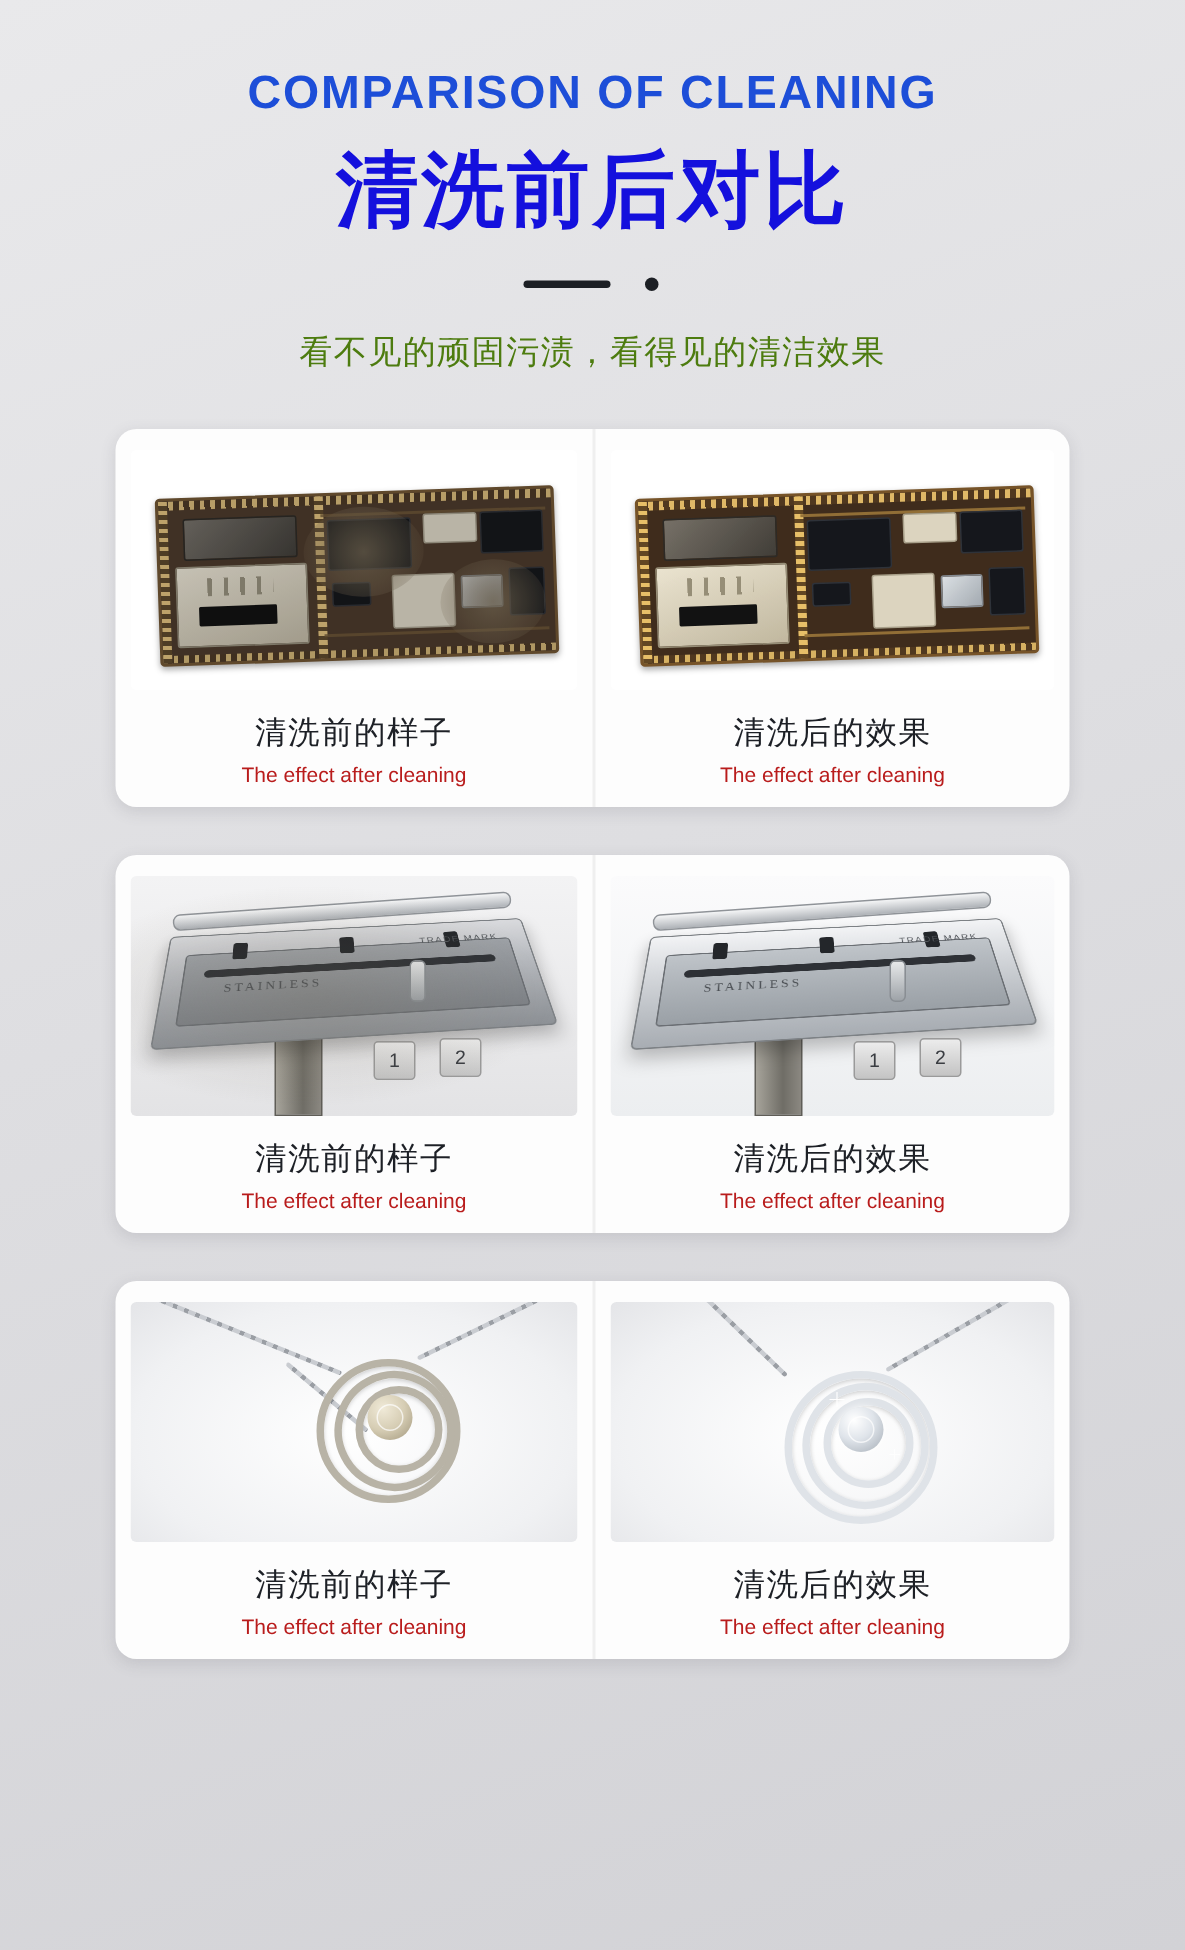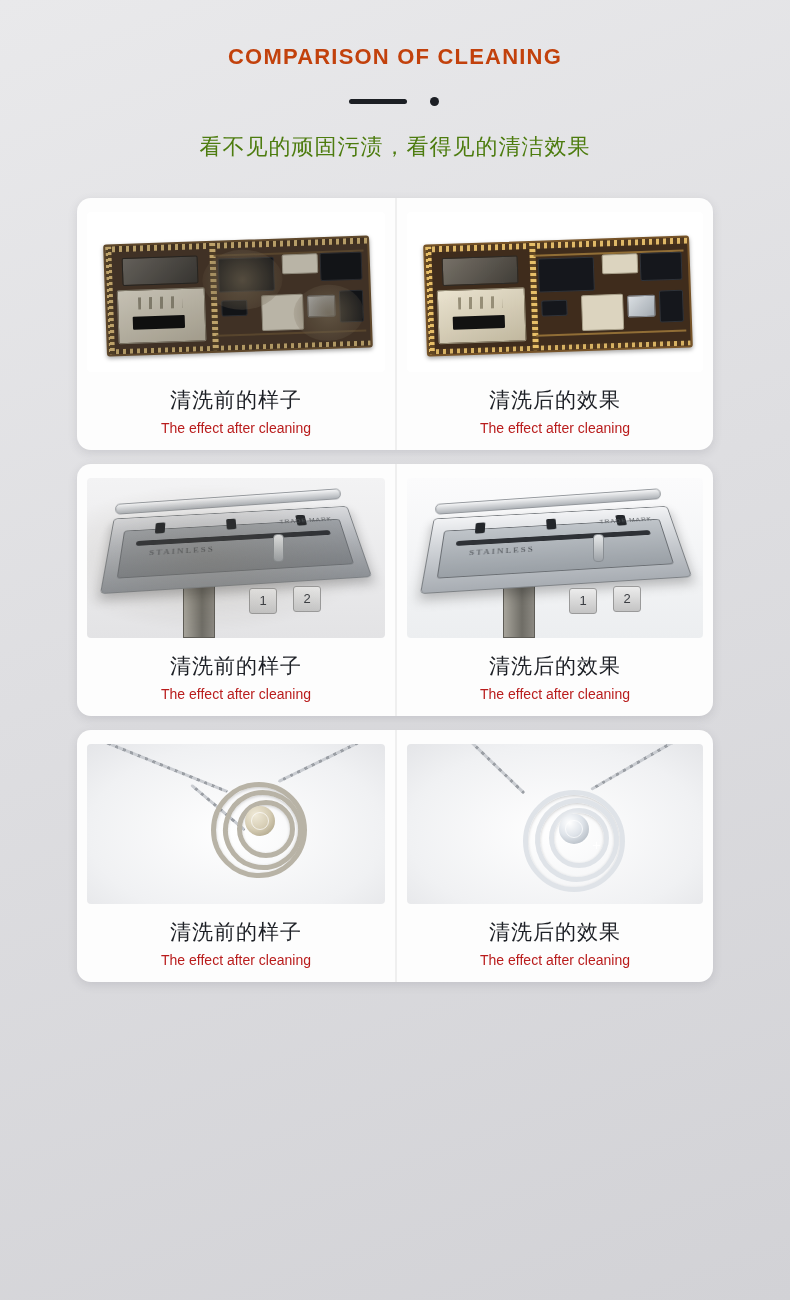--- a/index.html
+++ b/index.html
@@ -19,24 +19,24 @@
     height: 1300px;
     box-sizing: border-box;
   }
 
   
   .header {
     padding-top: 44px;
     text-align: center;
   }
   .eyebrow {
-    font-size: 22px;
+    font-size: 31px;
     font-weight: bold;
     letter-spacing: 1.2px;
-    color: #c2410c;
+    color: #1d4ed8;
     text-transform: uppercase;
   }
   .headline {
     margin-top: 16px;
     color: #1410dd;
     font-weight: bold;
     font-size: 55px;
     line-height: 1.12;
     letter-spacing: 2px;
   }
@@ -75,21 +75,21 @@
     color: #4d7c0f;
     letter-spacing: 1px;
   }
 
   
   .cards {
     margin: 36px auto 0 auto;
     width: 636px;
     display: flex;
     flex-direction: column;
-    gap: 14px;
+    gap: 32px;
   }
   .card {
     background: #fdfdfd;
     border-radius: 14px;
     box-shadow: 0 3px 10px rgba(90,90,100,0.16);
     display: flex;
     overflow: hidden;
   }
   .half {
     width: 50%;
@@ -375,20 +375,21 @@
   }
 </style>
 </head>
 <body>
 
 <div class="page">
 
   <div class="header">
     <div class="eyebrow">COMPARISON OF CLEANING</div>
     <div class="headline">
+      <span>清洗前后对比</span>
     </div>
 
     <div class="divider">
       <span class="bar"></span>
       <span class="dot"></span>
     </div>
 
     <div class="subtitle">看不见的顽固污渍，看得见的清洁效果</div>
   </div>
 

